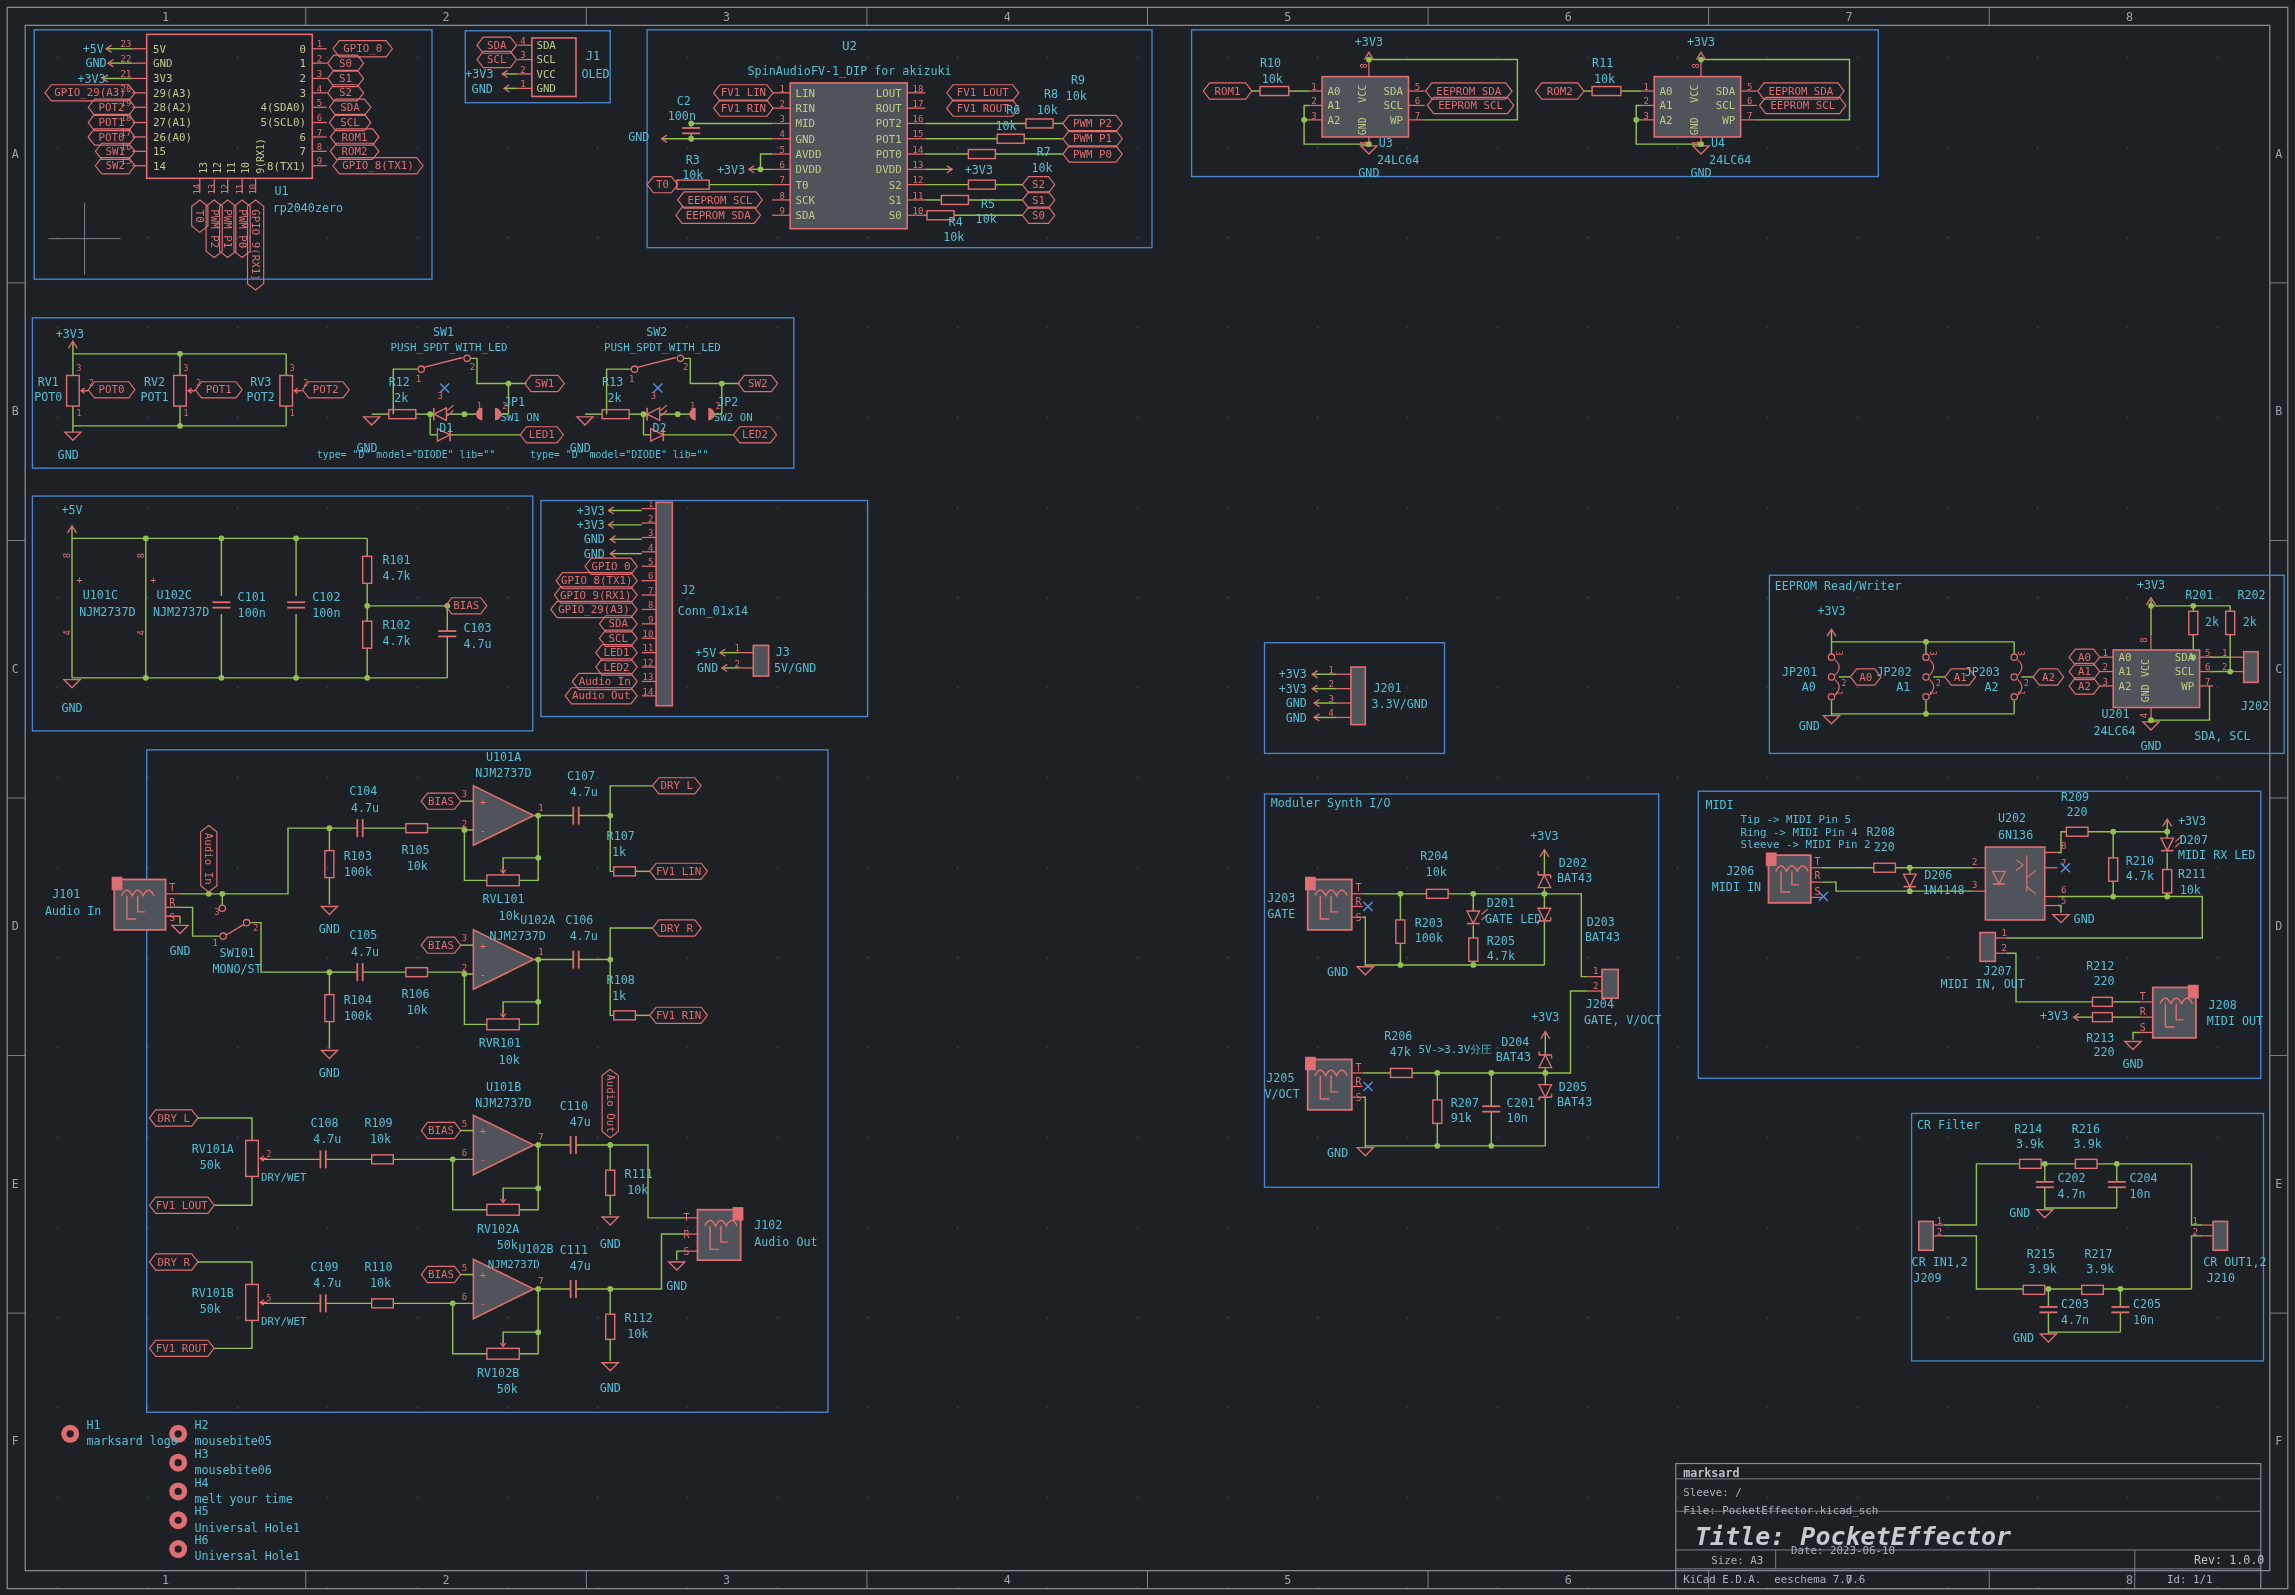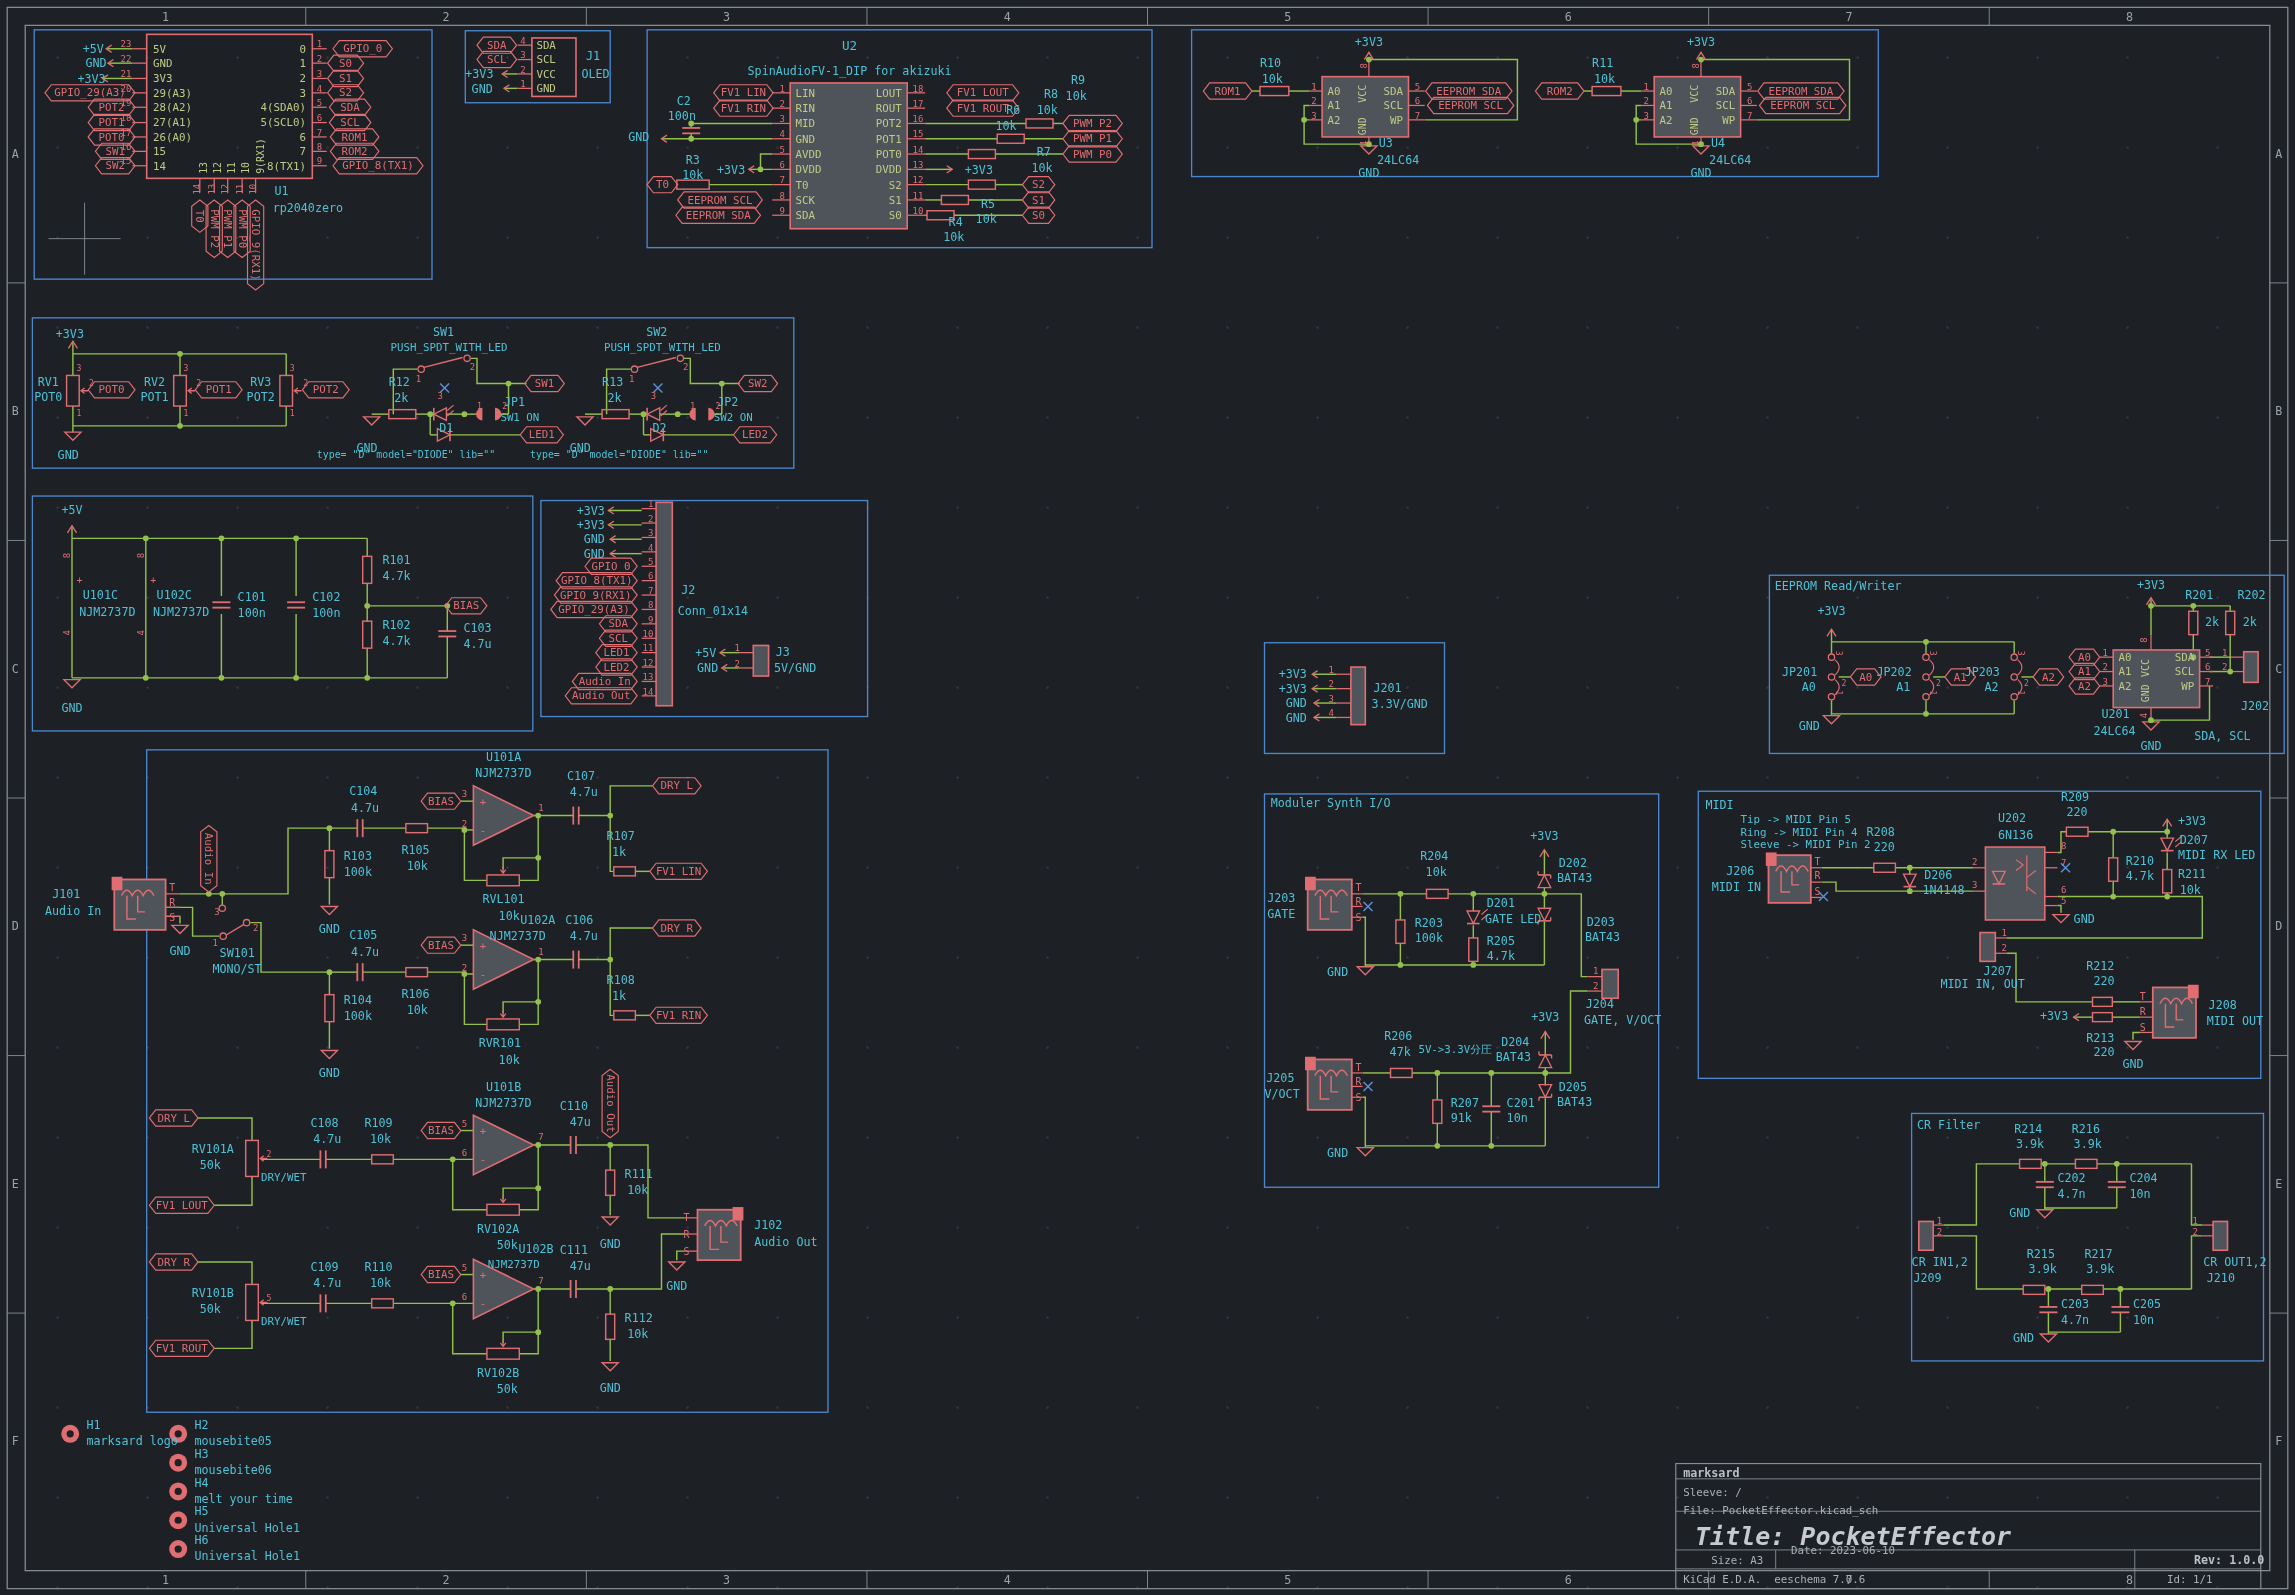--- a/index.html
+++ b/index.html
@@ -11,21 +11,21 @@
   svg text{font-family:"DejaVu Sans Mono",monospace;}
   .tc{fill:#4fc1d6}.tr{fill:#df6d71}.tg{fill:#c2ca87}.ty{fill:#9aa2aa}
   #titleblock{position:absolute;left:1676px;top:1464px;width:522px;height:125px;color:#a8b0b8;}
   #titleblock span{position:absolute;white-space:pre;}
   .tb-company{left:7.2px;top:1.8px;font-size:11.7px;font-weight:bold;color:#b9c0c7;}
   .tb-sheet{left:7.2px;top:21.6px;font-size:10.8px;}
   .tb-file{left:7.2px;top:40px;font-size:10.8px;text-align:center;}
   .tb-title{left:19px;top:58px;font-size:25px;font-weight:bold;font-style:italic;color:#c3cad0;}
   .tb-size{left:7.2px;top:90px;font-size:10.8px;margin-left:28px;}
   .tb-date{left:115px;top:80px;font-size:10.8px;}
-  .tb-rev{left:475px;top:89px;font-size:11.7px;font-weight:bold;color:#b9c0c7;padding-left:43px;}
+  .tb-rev{left:475px;top:89px;font-size:11.7px;font-weight:normal;color:#b9c0c7;padding-left:43px;}
   .tb-tool{left:7.2px;top:109px;font-size:10.8px;}
   .tb-id{left:475px;top:109px;font-size:10.8px;margin-left:16px;}
 </style>
 </head>
 <body>
 
 <div class="sheet">
   <svg id="cv" width="2295" height="1596" viewBox="0 0 2550 1773">
       <rect x="8" y="8" width="2534" height="1757" fill="none" stroke="#868d95" stroke-width="1.4"></rect>
       <rect x="28" y="28" width="2494" height="1717" fill="none" stroke="#868d95" stroke-width="1.4"></rect>

